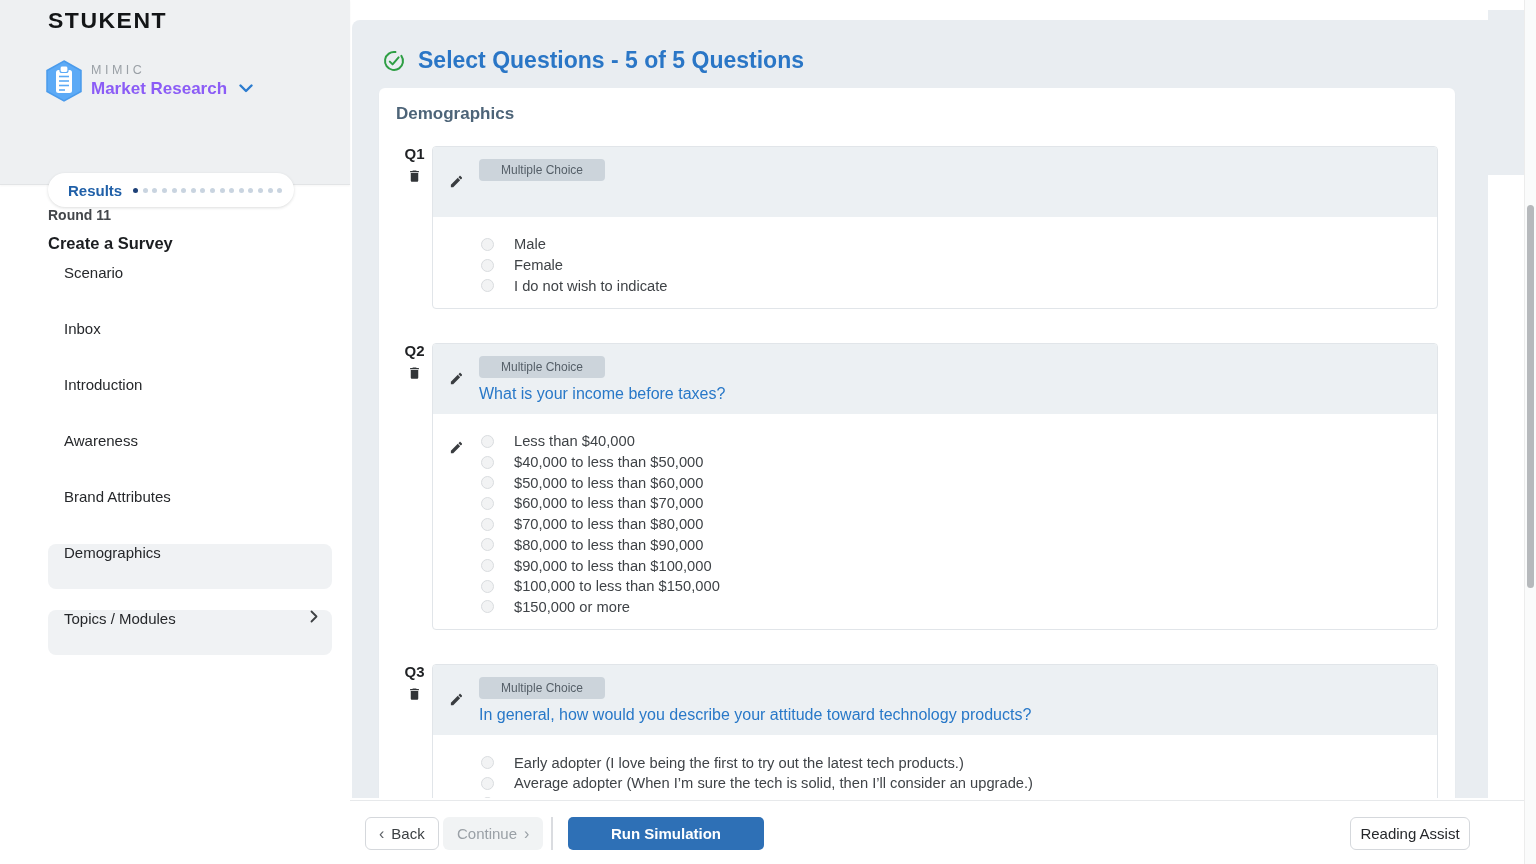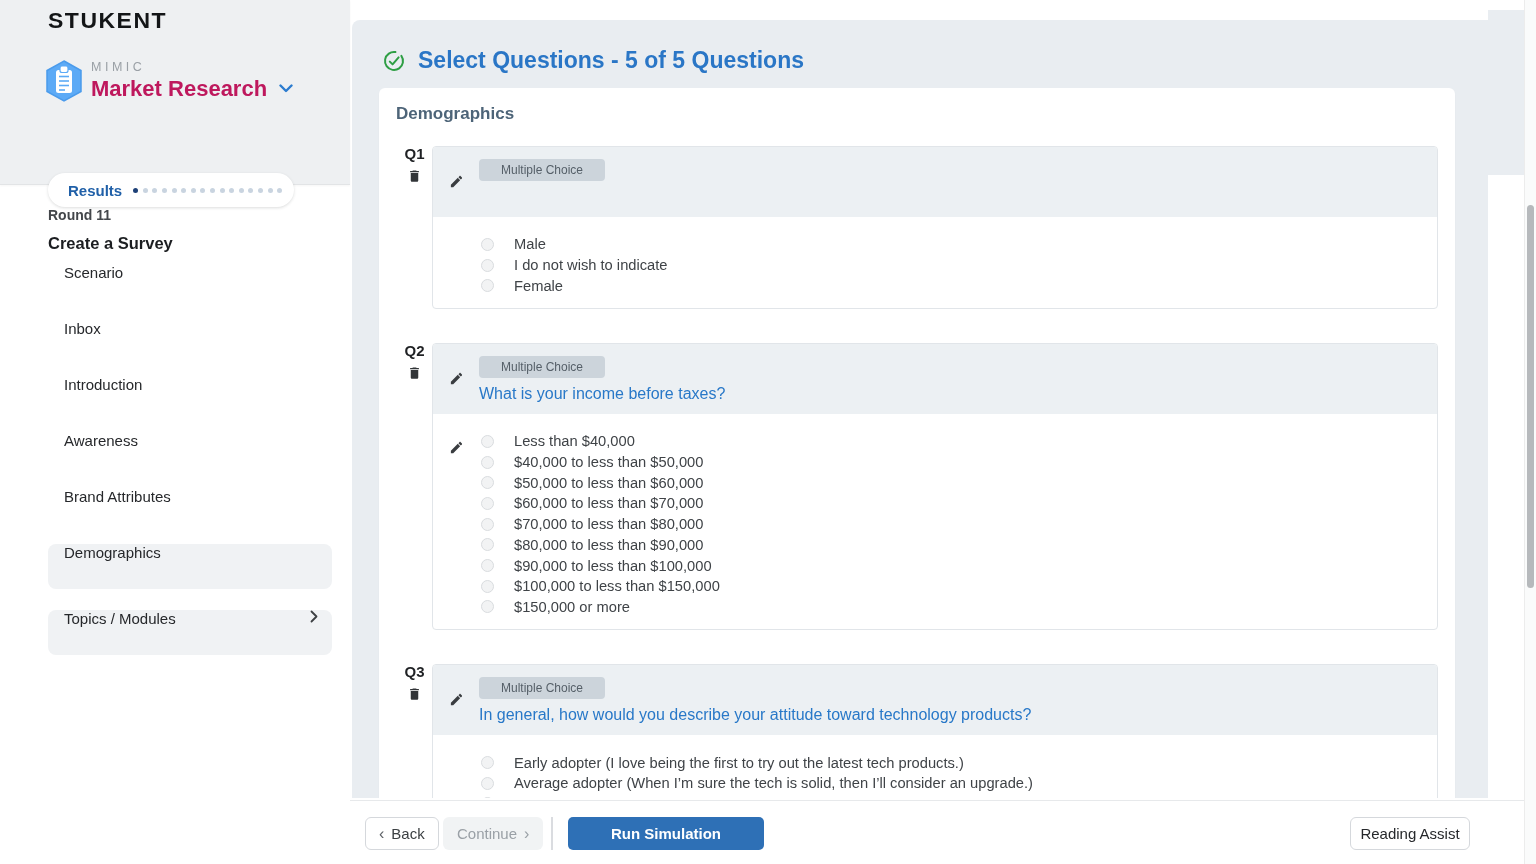--- a/index.html
+++ b/index.html
@@ -18,21 +18,21 @@
     box-shadow:0 1px 2px rgba(0,0,0,.04);
   }
   .logo {
     position:absolute; left:48px; top:7px;
     font-size:23px; font-weight:800; letter-spacing:1.5px; color:#131517;
     transform:scaleY(.95);
   }
   .brand-row { position:absolute; left:46px; top:60px; display:flex; align-items:center; }
   .brand-text { margin-left:9px; }
   .brand-kicker { font-size:12.5px; color:#9aa0a6; letter-spacing:3.5px; font-weight:500; }
-  .brand-name { font-size:22px; font-weight:700; color:#be185d; margin-top:2px; }
+  .brand-name { font-size:17px; font-weight:700; color:#8b5cf6; margin-top:2px; }
   .brand-chevron { margin-left:12px; margin-top:14px; }
 
   .results-pill {
     position:absolute; left:48px; top:129px; width:246px; height:34px;
     background:#ffffff; border-radius:17px;
     box-shadow:0 1px 3px rgba(60,64,67,.18);
     display:flex; align-items:center; padding:0 12px; cursor:pointer;margin-top:44px;
   }
   .results-label { font-size:15px; font-weight:700; color:#2060a8; margin-left:8px; }
   .dots { display:flex; align-items:center; gap:4.6px; margin-left:11px; }
@@ -237,25 +237,25 @@
                     <path fill="#3a3d40" d="M3 17.25V21h3.75L17.81 9.94l-3.75-3.75L3 17.25zM20.71 7.04c.39-.39.39-1.02 0-1.41l-2.34-2.34c-.39-.39-1.02-.39-1.41 0l-1.83 1.83 3.75 3.75 1.83-1.83z"></path>
                   </svg>
                 </span><span class="q-badge">Multiple Choice</span></div>
               <div class="q-body">
                 <div class="opt-row">
                   <span class="radio"></span>
                   <span class="opt-label">Male</span>
                 </div>
                 <div class="opt-row">
                   <span class="radio"></span>
+                  <span class="opt-label">Female</span>
+                </div>
+                <div class="opt-row">
+                  <span class="radio"></span>
                   <span class="opt-label">I do not wish to indicate</span>
-                </div>
-                <div class="opt-row">
-                  <span class="radio"></span>
-                  <span class="opt-label">Female</span>
                 </div>
               </div>
             </div>
           </div>
           <div class="q-row">
             <div class="q-side"><div class="q-num">Q2</div><span class="q-trash">
                 <svg width="15" height="16" viewBox="0 0 24 24">
                   <path fill="#323538" d="M6 19c0 1.1.9 2 2 2h8c1.1 0 2-.9 2-2V7H6v12zM19 4h-3.5l-1-1h-5l-1 1H5v2h14V4z"></path>
                 </svg>
               </span></div>

